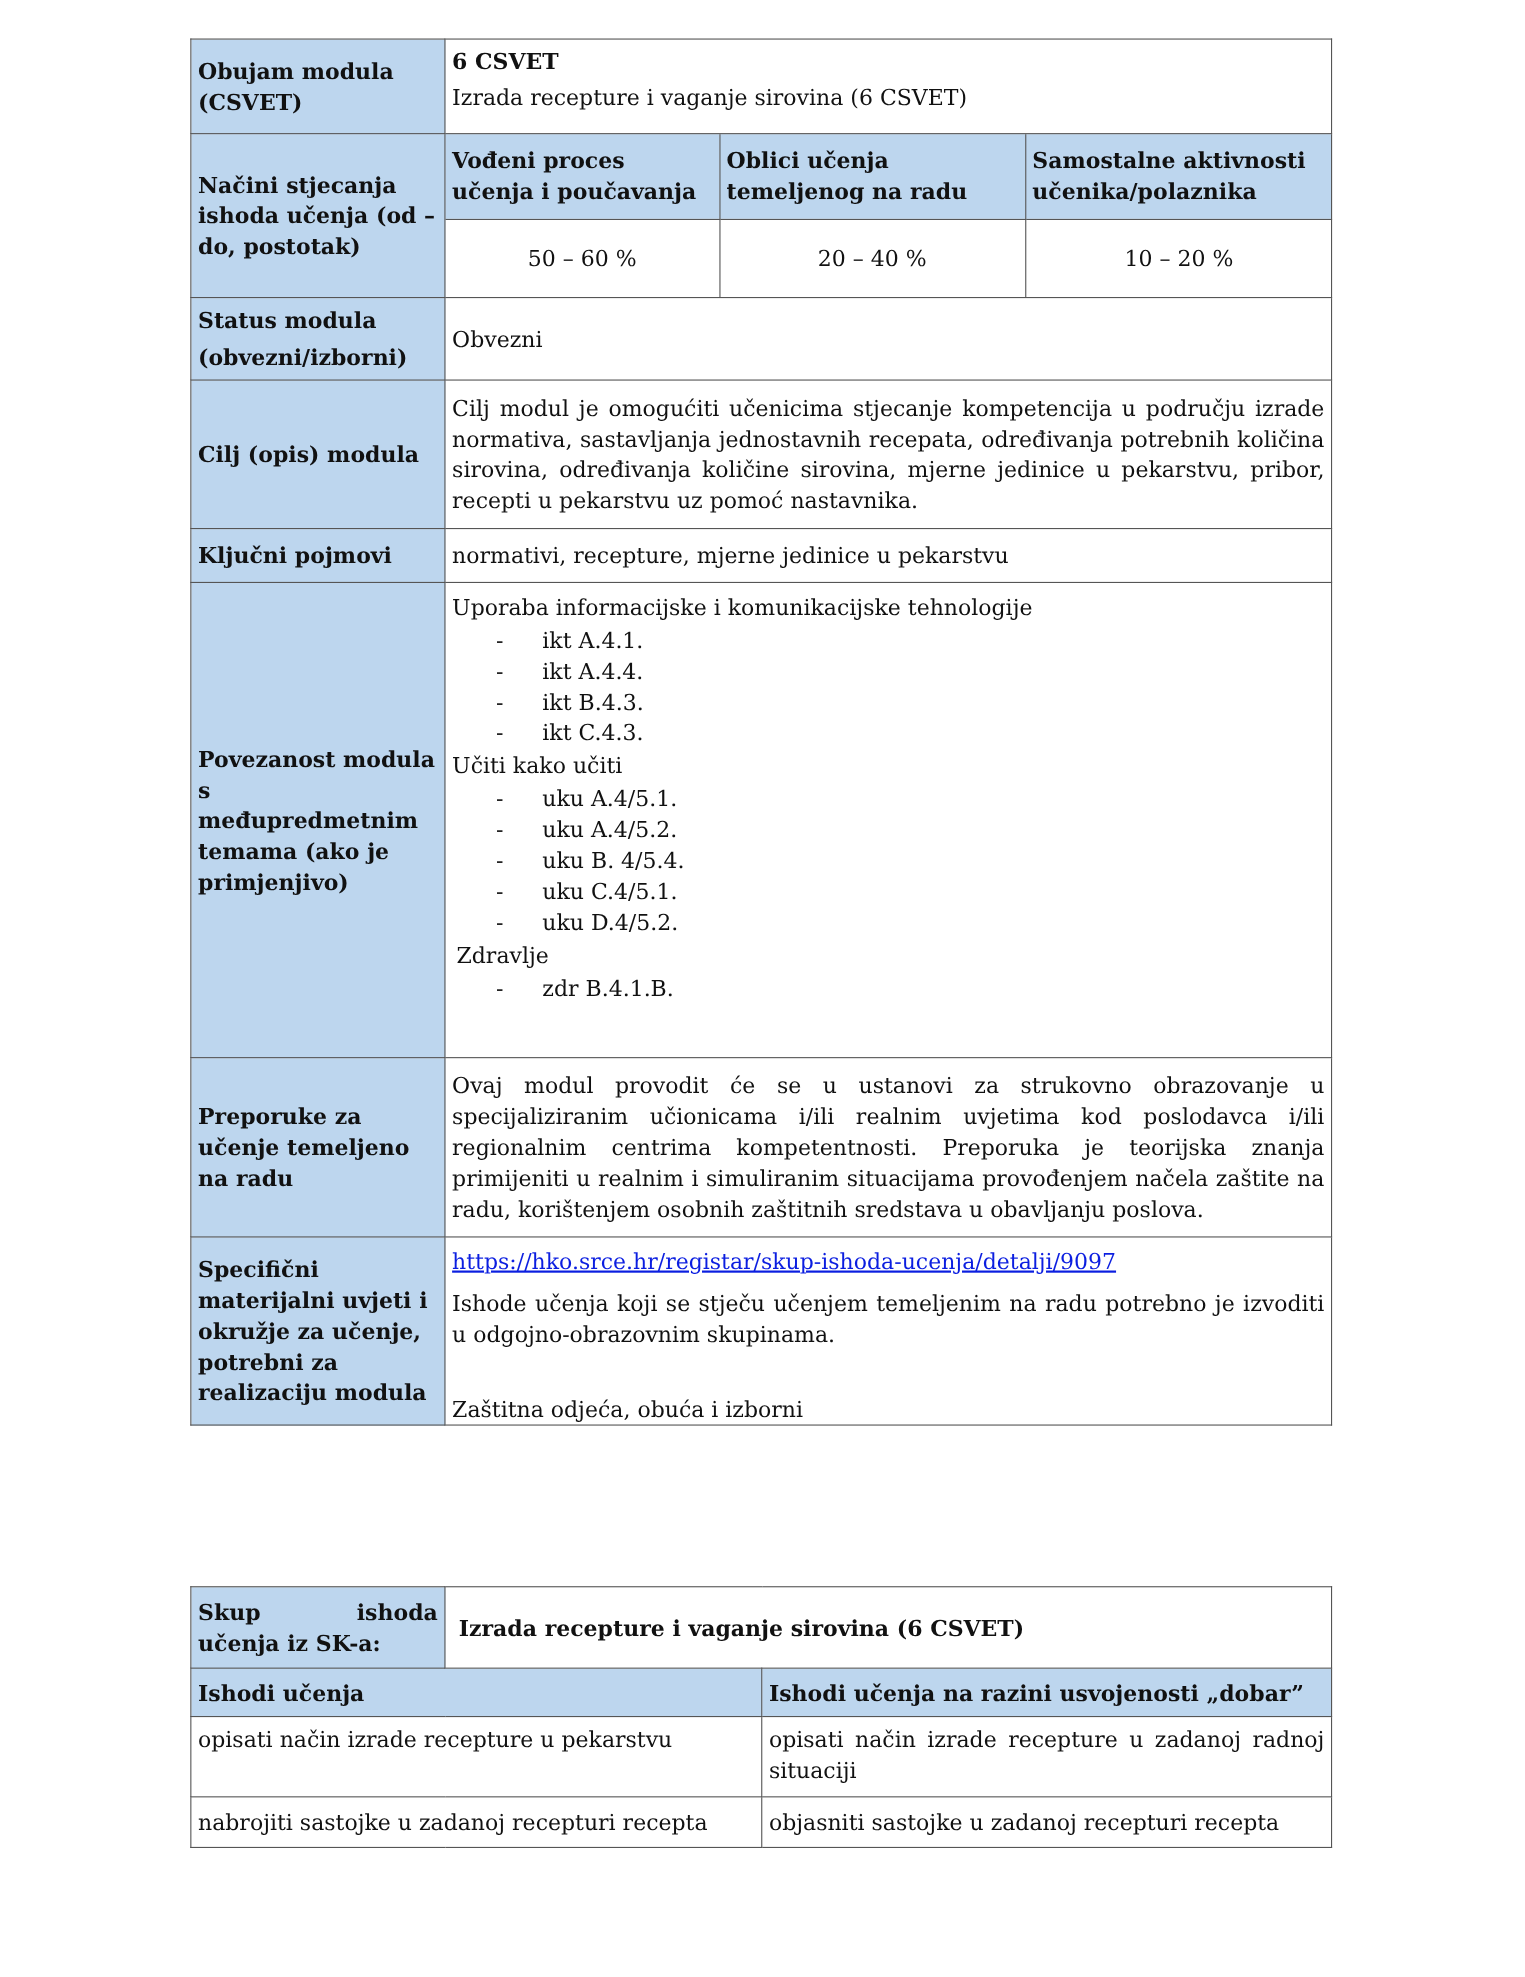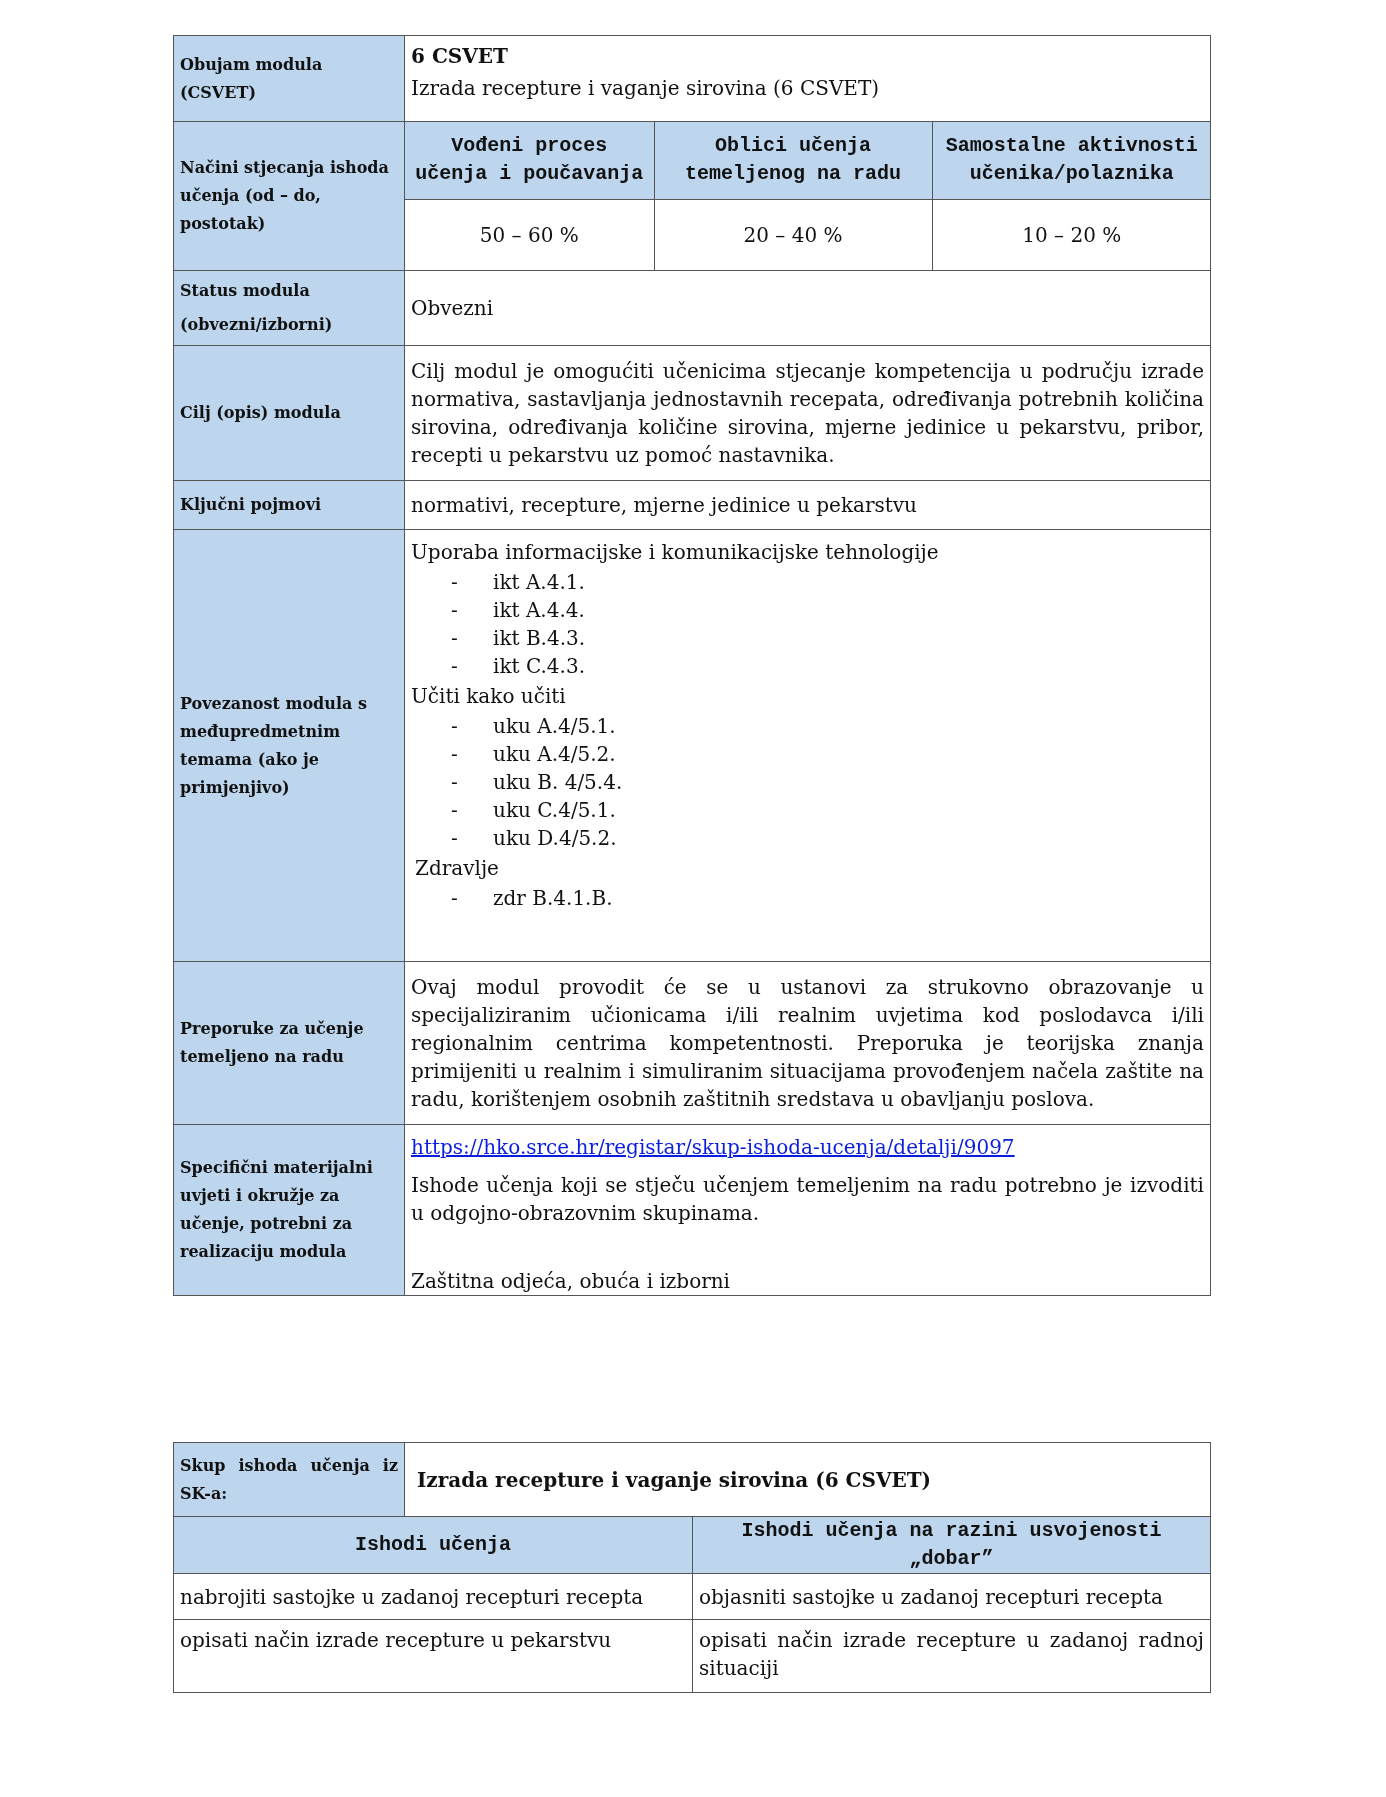--- a/index.html
+++ b/index.html
@@ -3,23 +3,23 @@
 <meta charset="utf-8">
 <style>
   html, body { margin: 0; padding: 0; background: #ffffff; }
   body {
     width: 1386px; height: 1797px; position: relative; overflow: hidden;
     font-family: "DejaVu Serif", "Liberation Serif", serif;
     color: #111111;
   }
   .tbl { position: absolute; left: 173px; width: 1037px; border-collapse: collapse; table-layout: fixed; }
   .tbl td { border: 1.5px solid #555555; padding: 0 6px; vertical-align: middle; }
-  .lab { background: #bdd6ee; font-weight: bold; font-size: 16px; line-height: 28px; }
+  .lab { background: #bdd6ee; font-weight: bold; font-size: 20px; line-height: 28px; }
   .val { background: #ffffff; font-size: 20px; line-height: 28px; }
-  .hdr { background: #bdd6ee; font-weight: bold; font-size: 20px; line-height: 28px; text-align: center; font-family: Liberation Mono, monospace; }
+  .hdr { background: #bdd6ee; font-weight: bold; font-size: 20px; line-height: 28px; text-align: left; }
   .center { text-align: center; }
   .just { text-align: justify; }
   .lst { margin: 2px 0 2px 0; padding: 0; list-style: none; }
   .lst li { display: flex; line-height: 28px; }
   .lst .dash { width: 82px; padding-left: 40px; box-sizing: border-box; }
   .link { color: #0b1ee0; text-decoration: underline; }
   .para { margin: 0; }
   .nested { width: 100%; height: 100%; border-collapse: collapse; table-layout: fixed; }
   .nested td { border: 1.5px solid #555555; }
   .nested tr:first-child td { border-top: none; }
@@ -165,22 +165,22 @@
     </colgroup>
   <tbody>
       <tr style="height:74px">
     <td class="lab just">Skup ishoda učenja iz SK-a:</td>
     <td colspan="2" class="val" style="font-weight:bold; padding-left:12px;">Izrada recepture i vaganje sirovina (6 CSVET)</td>
   </tr>
   <tr style="height:44px">
     <td colspan="2" class="hdr">Ishodi učenja</td>
     <td class="hdr">Ishodi učenja na razini usvojenosti „dobar”</td>
   </tr>
+  <tr style="height:73px">
+    <td colspan="2" class="val" style="vertical-align:top; padding-top:6px;">opisati način izrade recepture u pekarstvu</td>
+    <td class="val just" style="vertical-align:top; padding-top:6px;">opisati način izrade recepture u zadanoj radnoj situaciji</td>
+  </tr>
   <tr style="height:46px">
     <td colspan="2" class="val">nabrojiti sastojke u zadanoj recepturi recepta</td>
     <td class="val">objasniti sastojke u zadanoj recepturi recepta</td>
-  </tr>
-  <tr style="height:73px">
-    <td colspan="2" class="val" style="vertical-align:top; padding-top:6px;">opisati način izrade recepture u pekarstvu</td>
-    <td class="val just" style="vertical-align:top; padding-top:6px;">opisati način izrade recepture u zadanoj radnoj situaciji</td>
   </tr>
 </tbody>
   </table>
 
 </body></html>

